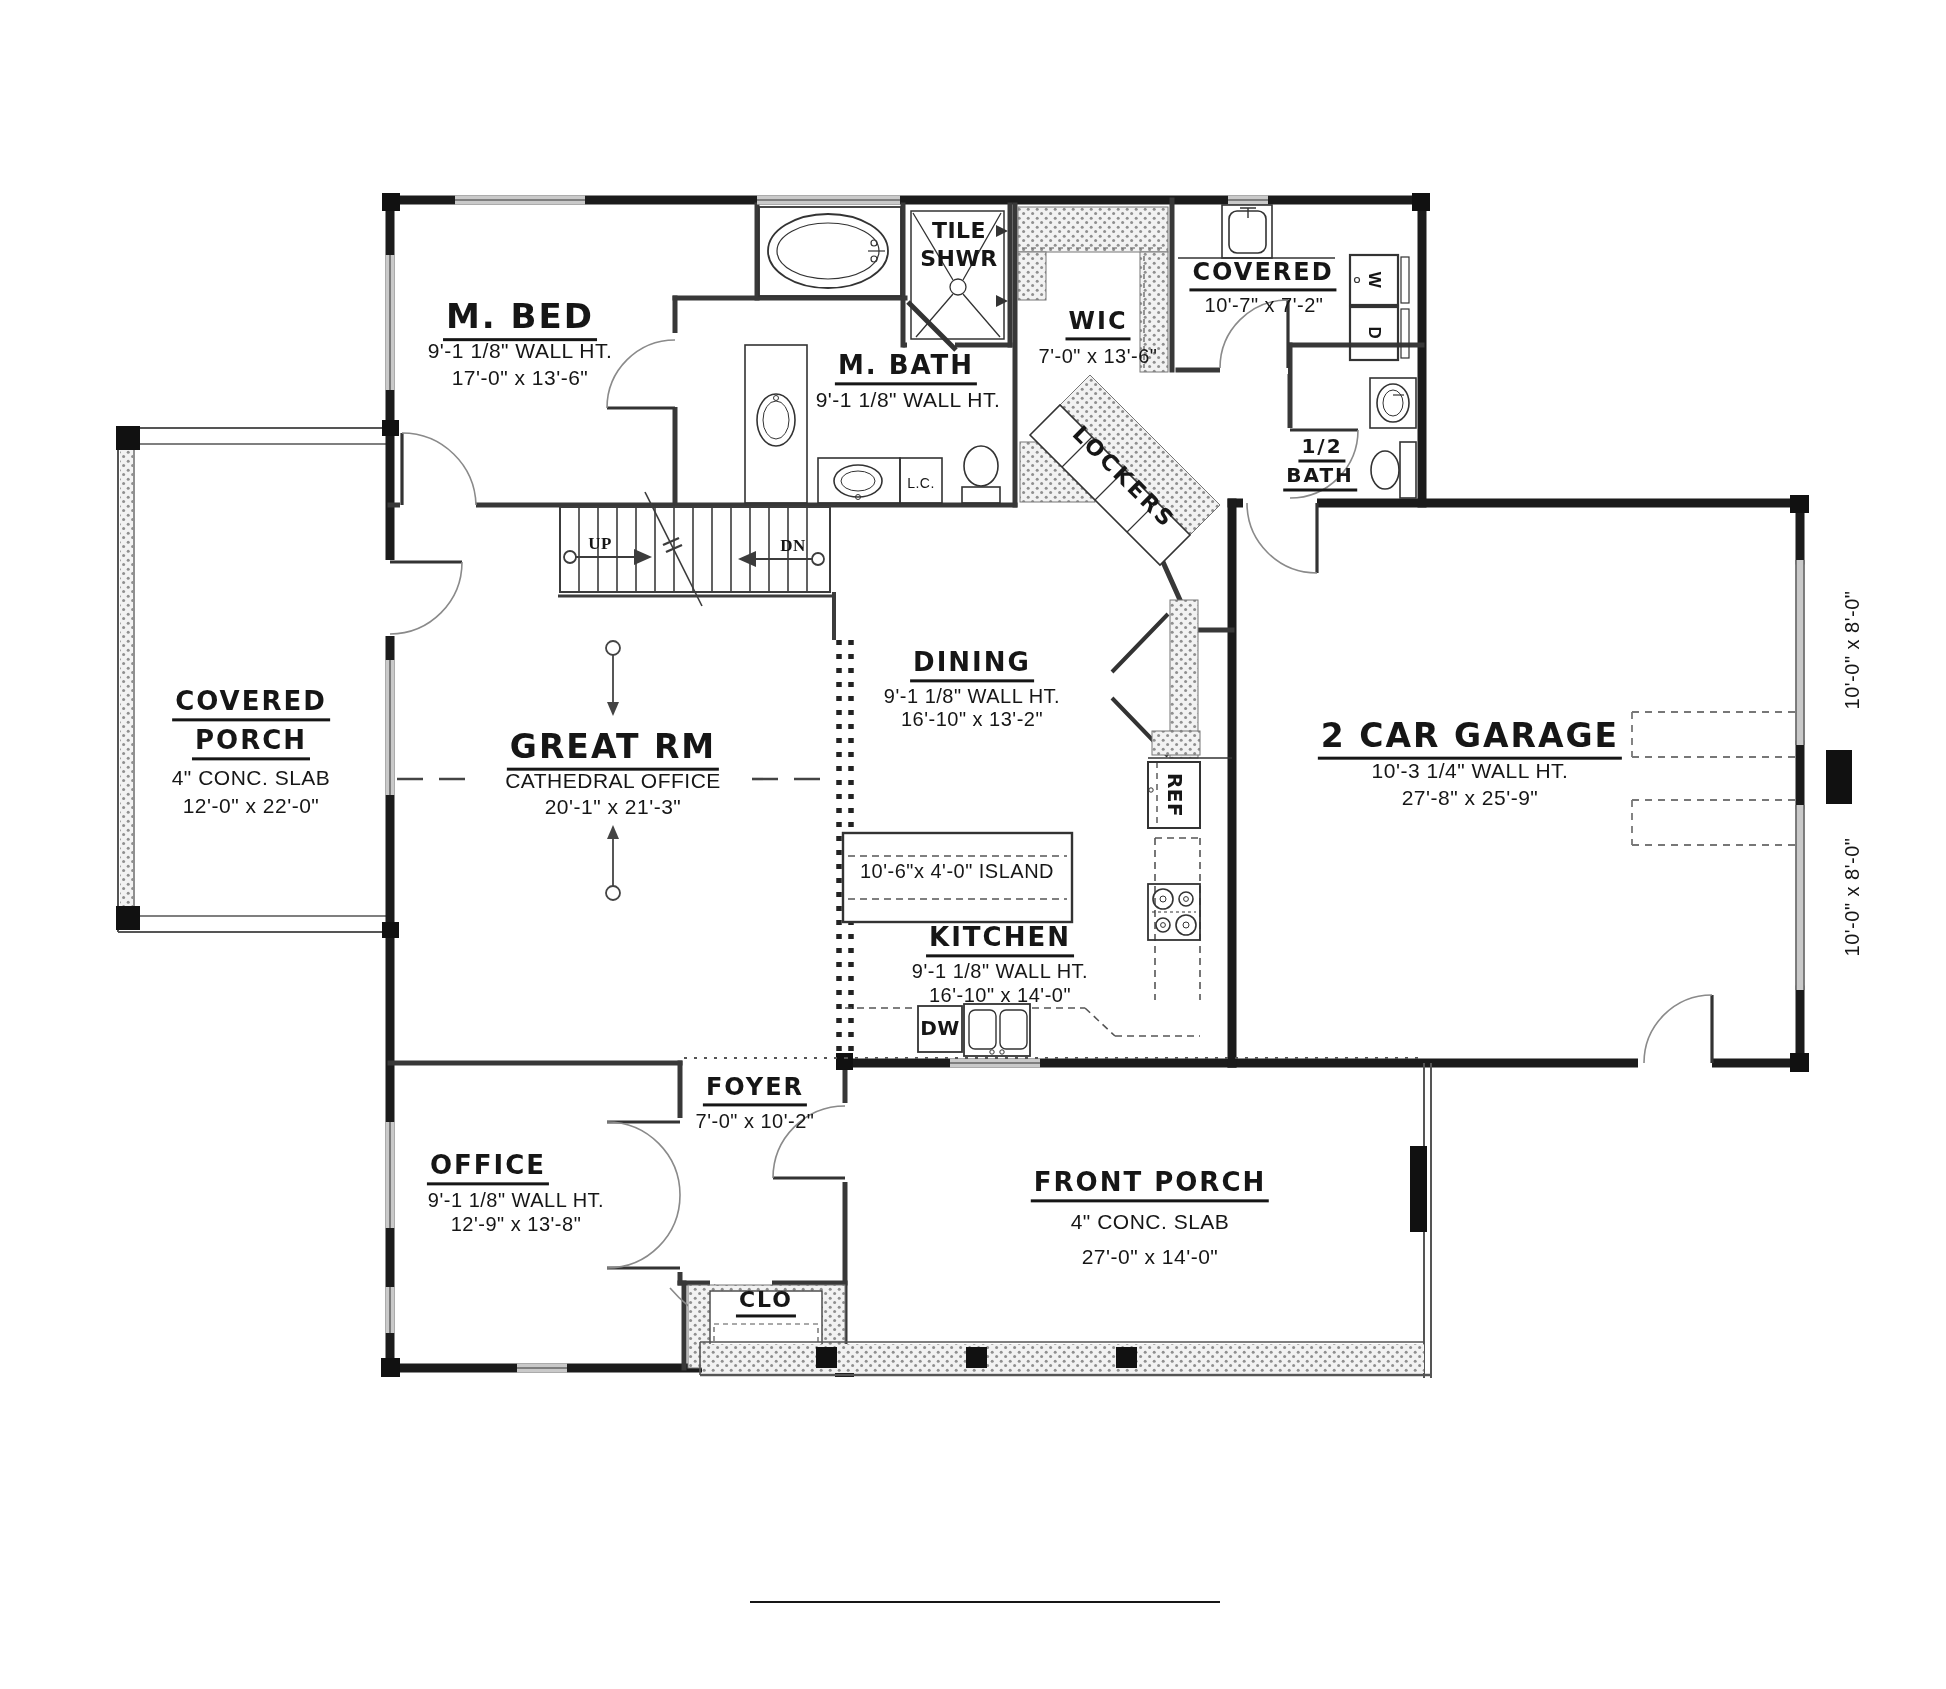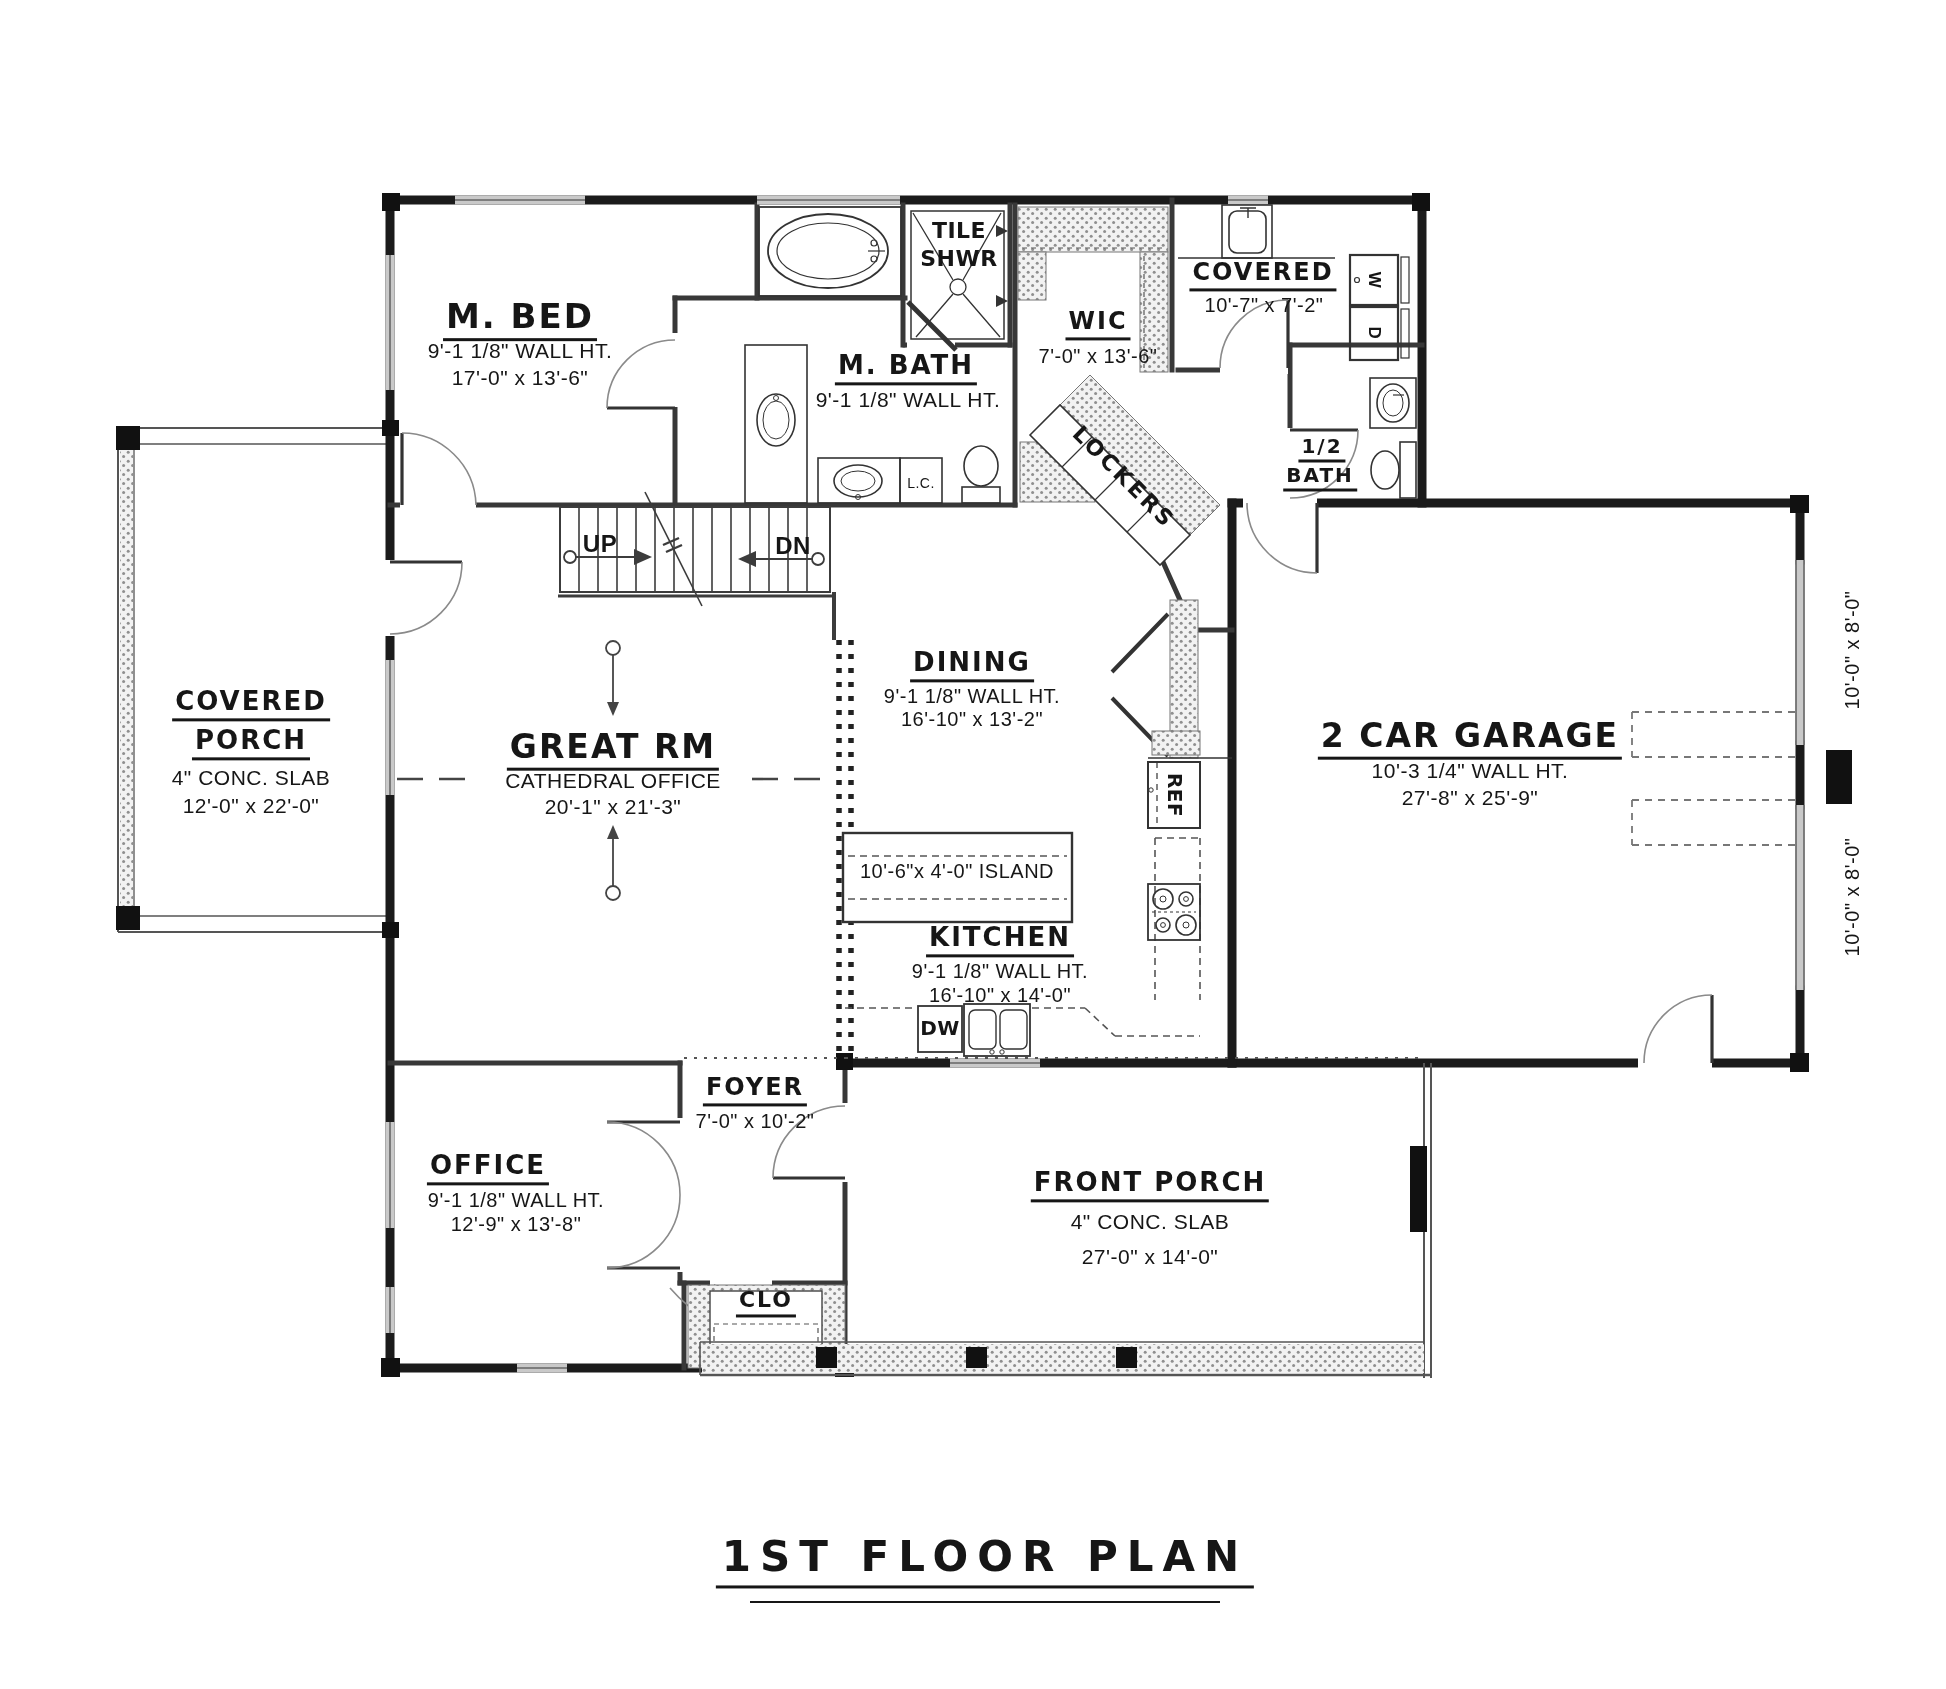--- a/index.html
+++ b/index.html
@@ -6,22 +6,22 @@
   .plan{position:relative;width:1946px;height:1689px;background:#ffffff;overflow:hidden;
         font-family:"Liberation Sans",sans-serif;color:#161616;}
   .plan svg{position:absolute;left:0;top:0;}
   .lbl{position:absolute;transform:translate(-50%,-50%);white-space:nowrap;text-align:center;
        color:#161616;line-height:1.05;}
   .t{font-family:"DejaVu Sans",sans-serif;font-weight:600;letter-spacing:2px;
      border-bottom:3px solid #161616;padding:0 3px 3px;}
   .t30{font-size:34px}.t28{font-size:33px}.t26{font-size:26px}.t24{font-size:24px}
   .t22{font-size:22px}.t20{font-size:20px}.t18{font-size:20px}
   .s{font-family:"Liberation Sans",sans-serif;letter-spacing:0.5px;}
-  .s22{font-size:22px}.s21{font-size:21px}.s20{font-size:20px}.s19{font-size:24px;font-weight:600;
-       font-family:Liberation Sans, sans-serif}
+  .s22{font-size:22px}.s21{font-size:21px}.s20{font-size:20px}.s19{font-size:17px;font-weight:600;
+       font-family:Liberation Serif, serif}
   .s16{font-size:17px;font-weight:600}.s13{font-size:14px}
   .rot45{transform:translate(-50%,-50%) rotate(45deg);}
   .rot90{transform:translate(-50%,-50%) rotate(90deg);}
   .rotm90{transform:translate(-50%,-50%) rotate(-90deg);}
   .mono-cap{font-family:"DejaVu Sans",sans-serif;font-weight:600;}
   .title-main{font-family:"DejaVu Sans",sans-serif;font-size:42px;font-weight:600;
       letter-spacing:9px;border-bottom:3px solid #161616;padding:0 6px 6px;}
   .title-rule{position:absolute;height:2px;background:#161616;transform:translate(-50%,0);}
 </style>
 </head>
@@ -377,16 +377,15 @@
 <div class="lbl s s19" style="left:793px;top:546px">DN</div>
 <div class="lbl s s13" style="left:921px;top:483px">L.C.</div>
 <div class="lbl s s20 rot90 mono-cap" style="left:1174px;top:795px">REF</div>
 <div class="lbl s s20 mono-cap" style="left:940px;top:1028px">DW</div>
 <div class="lbl s s16 rot90" style="left:1374px;top:280px">W</div>
 <div class="lbl s s16 rot90" style="left:1374px;top:333px">D</div>
 
 <div class="lbl s s20 rotm90" style="left:1852px;top:650px">10'-0" x 8'-0"</div>
 <div class="lbl s s20 rotm90" style="left:1852px;top:897px">10'-0" x 8'-0"</div>
 
-<div class="lbl title-main" style="left:985px;top:1562px">1ST FLOOR PLAN</div>
 <div class="title-rule" style="left:985px;top:1601px;width:470px"></div>
 
 </div>
 
 </body></html>

